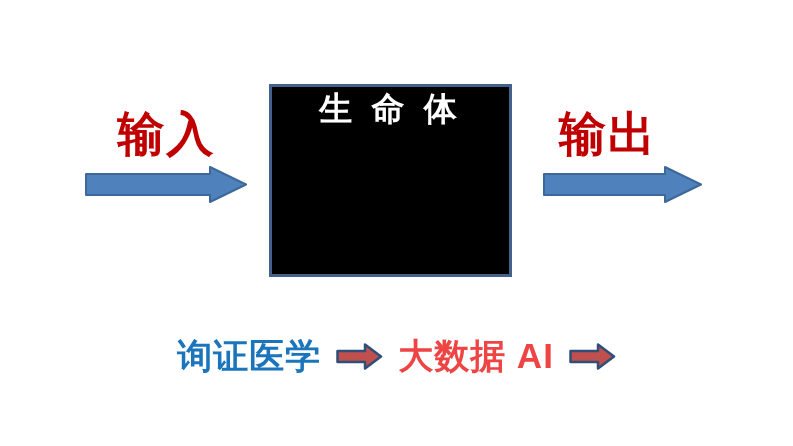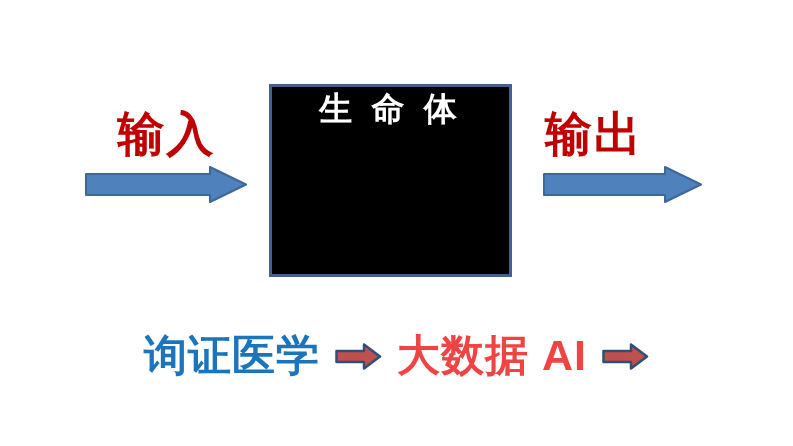--- a/index.html
+++ b/index.html
@@ -19,21 +19,21 @@
     position: absolute;
     top: 108px;
     font-size: 47px;
     font-weight: bold;
     line-height: 1.1;
     text-align: center;
     letter-spacing: 2px;
     white-space: nowrap;
   }
   .io-label.input  { left: 85px;  width: 163px; }
-  .io-label.output { left: 514px; width: 160px; }
+  .io-label.output { left: 528px; width: 160px; }
   .big-arrow {
     position: absolute;
     top: 166px;
     height: 37px;
     display: block;
   }
   .big-arrow.left  { left: 85px;  width: 163px; }
   .big-arrow.right { left: 543px; width: 160px; }
   .organism-box {
     position: absolute;
@@ -58,21 +58,21 @@
     left: 0;
     right: 0;
     top: 326px;
     height: 60px;
     display: flex;
     align-items: center;
     justify-content: center;
     gap: 15px;
   }
   .flow-text {
-    font-size: 43px;
+    font-size: 35px;
     font-weight: bold;
     letter-spacing: 1px;
     line-height: 1.1;
     white-space: nowrap;
   }
   .small-arrow {
     width: 47px;
     height: 27px;
     display: block;
     flex: 0 0 auto;

